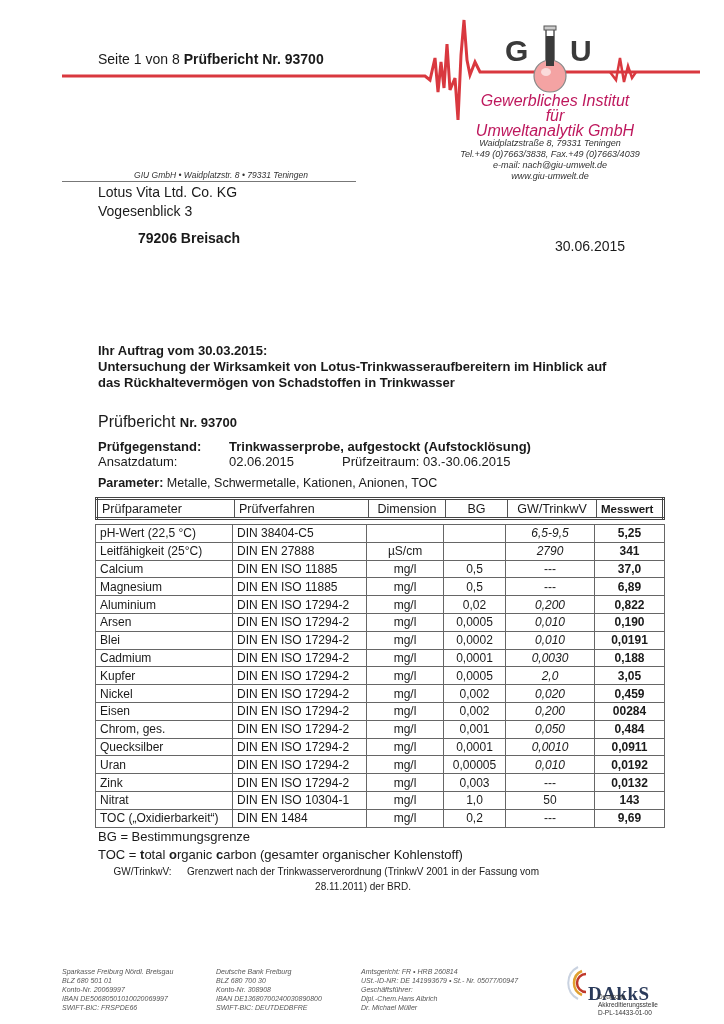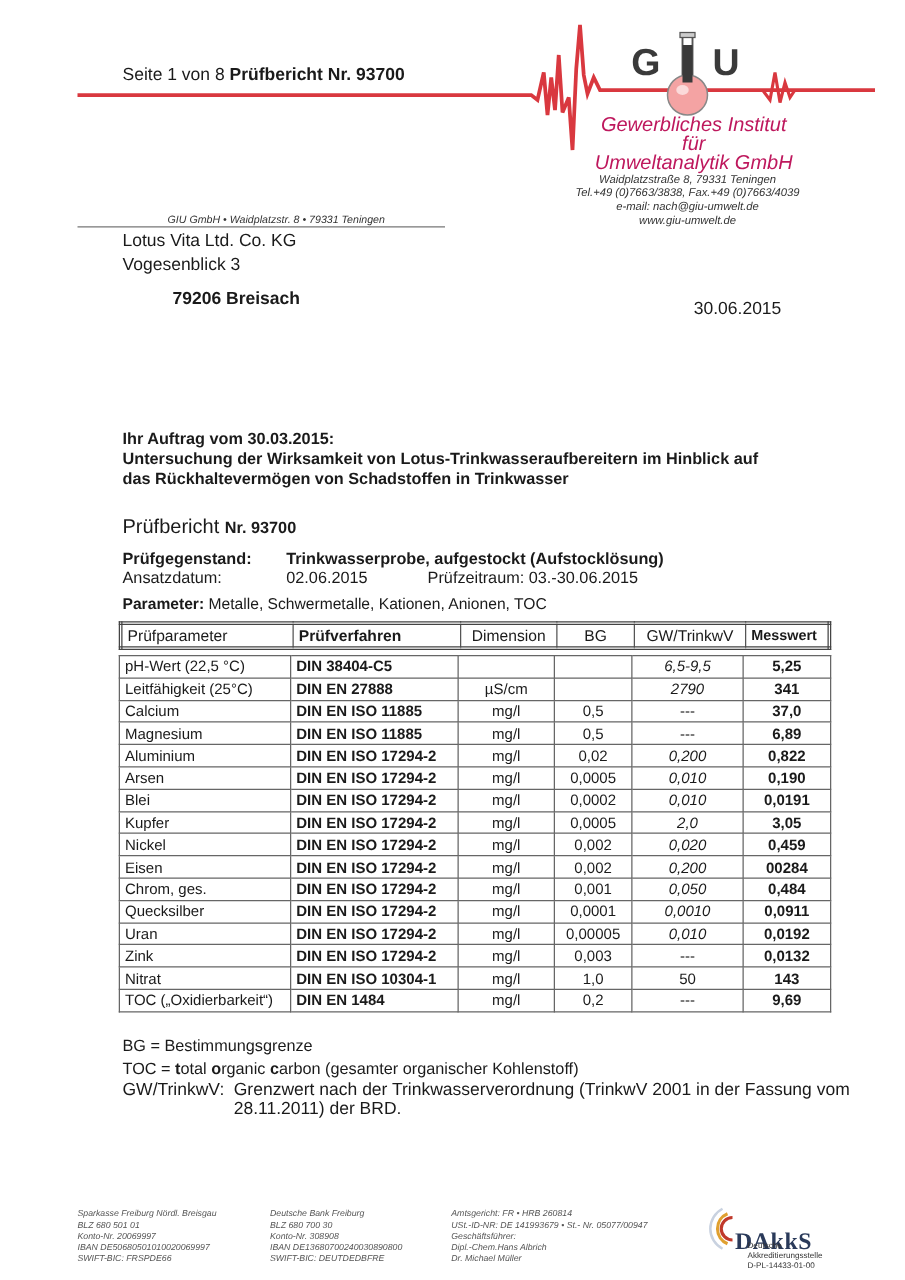--- a/index.html
+++ b/index.html
@@ -24,30 +24,30 @@
   .meta .lbl { width:131px; }
   .meta .bold { font-weight:bold; }
   .meta .gap { width:48px; }
   .param-line { left:98px; top:476px; font-size:12.5px; }
   table { border-collapse:collapse; font-size:12px; }
   .hdr-table { left:95px; top:497px; width:570px; border:3px double #444; }
   .hdr-table td { border:1px solid #555; height:17px; padding:0 4px; font-size:12.5px; }
   .data-table { left:95px; top:524px; width:570px; border:1.5px solid #444; }
   .data-table td { border:1px solid #666; height:16.8px; padding:0 4px; font-size:12px; line-height:16px; }
   .c-param { width:128px; }
-  .c-proc { width:125px;font-weight:bold; }
+  .c-proc { width:125px; }
   .c-dim { width:68px; text-align:center; }
   .c-bg { width:53px; text-align:center; }
   .c-gw { width:80px; text-align:center; font-style:italic; }
   .c-gw.up { font-style:normal; }
   .c-mw { text-align:center; font-weight:bold; }
   .hdr-table .c-dim, .hdr-table .c-bg, .hdr-table .c-gw { font-style:normal; }
   .hdr-table .c-mw { font-size:11.5px; text-align:left; }
   .legend { left:98px; top:828px; font-size:13px; line-height:18px; }
-  .legend .row { display:flex; font-size:14px; line-height:15px; }
+  .legend .row { display:flex; font-size:10px; line-height:15px;text-align:center; }
   .legend .row .k { width:89px; }
   .footer { top:967px; font-style:italic; font-size:7px; line-height:9px; color:#555; }
   .f1 { left:62px; } .f2 { left:216px; } .f3 { left:361px; }
   .dakks { left:562px; top:963px; }
   .dakks-text { font-family:"Liberation Serif", serif; font-size:19px; color:#2a3a5a; font-weight:bold; letter-spacing:0.5px; }
   .dakks-sub { font-size:6.5px; line-height:8px; color:#333; }
 </style>
 </head>
 <body>
 
@@ -188,20 +188,28 @@
       </tr>
       <tr>
         <td class="c-param">Blei</td>
         <td class="c-proc">DIN EN ISO 17294-2</td>
         <td class="c-dim">mg/l</td>
         <td class="c-bg">0,0002</td>
         <td class="c-gw">0,010</td>
         <td class="c-mw">0,0191</td>
       </tr>
       <tr>
+        <td class="c-param">Cadmium</td>
+        <td class="c-proc">DIN EN ISO 17294-2</td>
+        <td class="c-dim">mg/l</td>
+        <td class="c-bg">0,0001</td>
+        <td class="c-gw">0,0030</td>
+        <td class="c-mw">0,188</td>
+      </tr>
+      <tr>
         <td class="c-param">Kupfer</td>
         <td class="c-proc">DIN EN ISO 17294-2</td>
         <td class="c-dim">mg/l</td>
         <td class="c-bg">0,0005</td>
         <td class="c-gw">2,0</td>
         <td class="c-mw">3,05</td>
       </tr>
       <tr>
         <td class="c-param">Nickel</td>
         <td class="c-proc">DIN EN ISO 17294-2</td>

